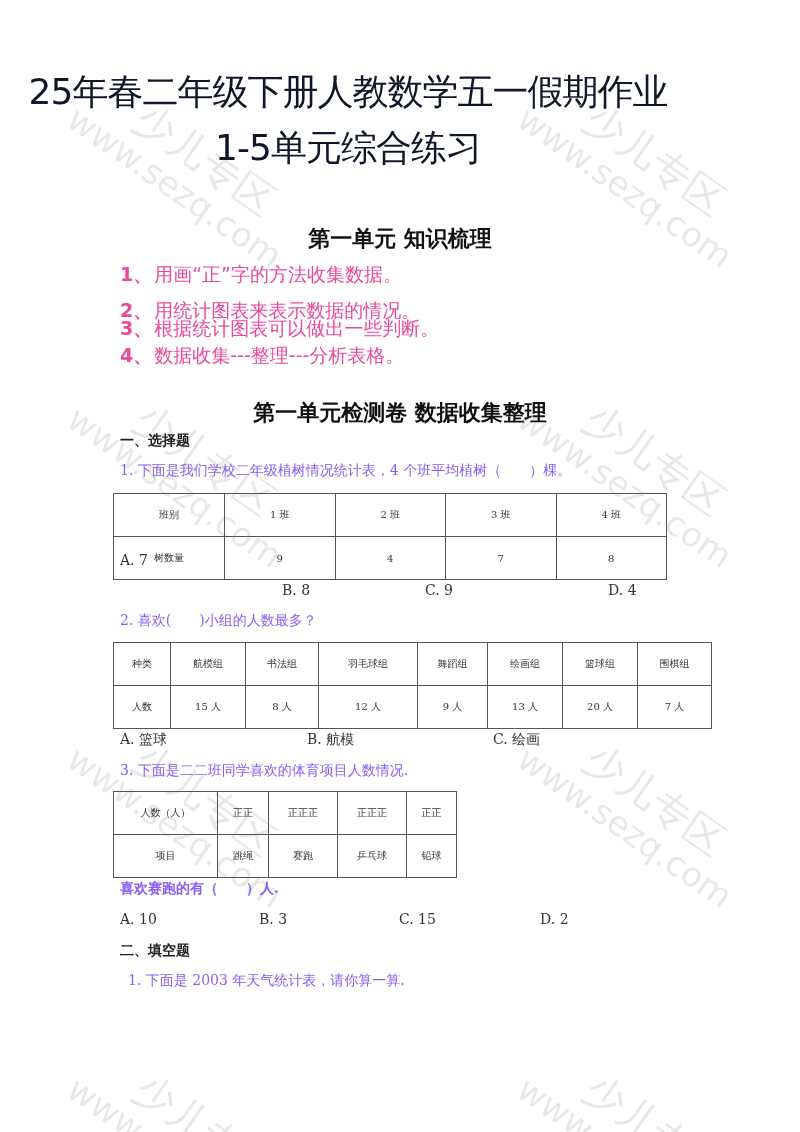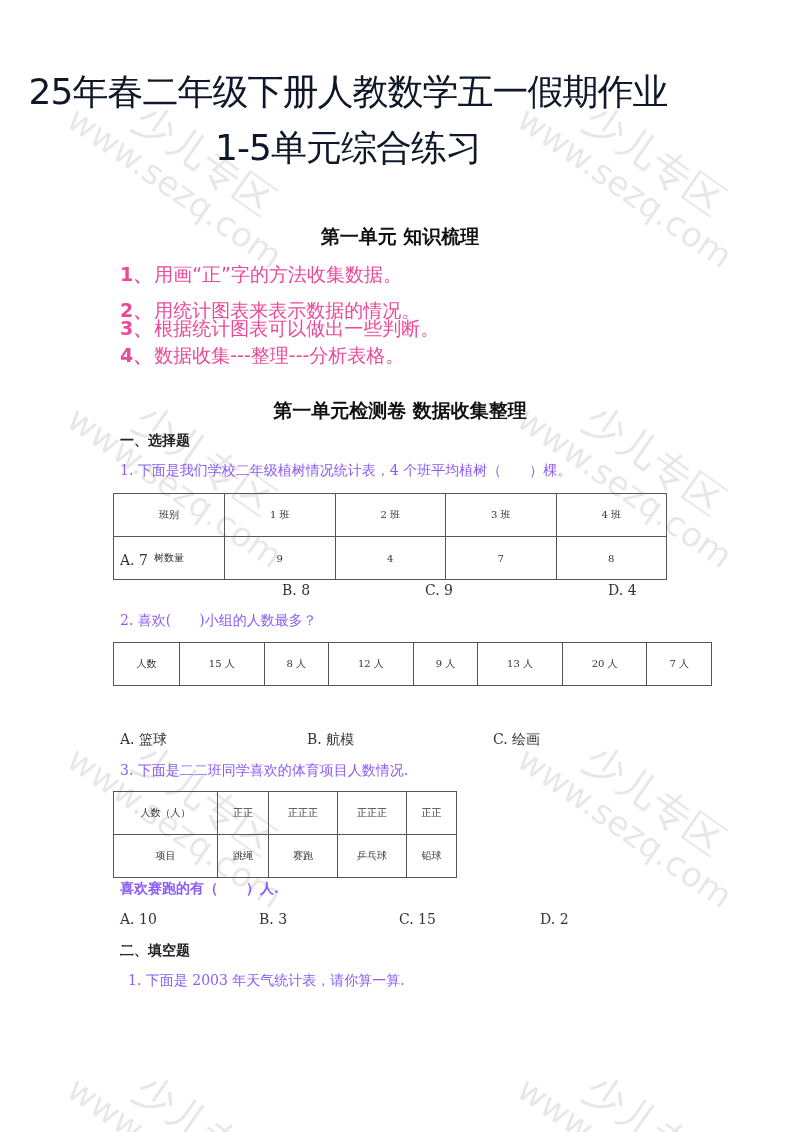--- a/index.html
+++ b/index.html
@@ -8,21 +8,21 @@
     font-family: "DejaVu Serif", "Liberation Serif", serif; color:#222;
   }
   .title {
     position:absolute; left:0; width:696px; text-align:center;
     color:#0f172a; font-family:"DejaVu Sans", "Liberation Sans", sans-serif;
     font-size:36px; letter-spacing:-1px; font-weight:normal;
   }
   .h2 {
     position:absolute; left:0; width:800px; text-align:center;
     font-family:"DejaVu Sans","Liberation Sans",sans-serif; font-weight:bold;
-    font-size:19px; color:#111;
+    font-size:22px; color:#111;
   }
   .kp {
     position:absolute; left:120px; font-size:19px; color:#ec4899;
     font-family:"DejaVu Sans","Liberation Sans",sans-serif;
   }
   .kp b { font-weight:bold; margin-right:2px; }
   .sec { position:absolute; left:120px; font-size:14px; font-weight:bold; color:#222;
     font-family:"DejaVu Sans","Liberation Sans",sans-serif; }
   .q { position:absolute; left:120px; font-size:14px; color:#8b5cf6; }
   .opt { position:absolute; font-size:14px; color:#333; }
@@ -104,20 +104,30 @@
 </tbody>
   </table>
 <div class="opt" style="left:120px;top:552px;">A. 7</div>
 <div class="opt" style="left:282px;top:582px;">B. 8</div>
 <div class="opt" style="left:425px;top:582px;">C. 9</div>
 <div class="opt" style="left:608px;top:582px;">D. 4</div>
 
 <div class="q" style="top:612px;">2. 喜欢(　　)小组的人数最多？</div>
 <table class="t" style="left:113px;top:642px;width:599px;">
   <tbody>
+      <tr>
+    <td style="width:56px;">种类</td>
+    <td style="width:74px;">航模组</td>
+    <td style="width:72px;">书法组</td>
+    <td style="width:98px;">羽毛球组</td>
+    <td style="width:69px;">舞蹈组</td>
+    <td style="width:74px;">绘画组</td>
+    <td style="width:74px;">篮球组</td>
+    <td>围棋组</td>
+  </tr>
   <tr>
     <td>人数</td>
     <td>15 人</td>
     <td>8 人</td>
     <td>12 人</td>
     <td>9 人</td>
     <td>13 人</td>
     <td>20 人</td>
     <td>7 人</td>
   </tr>

